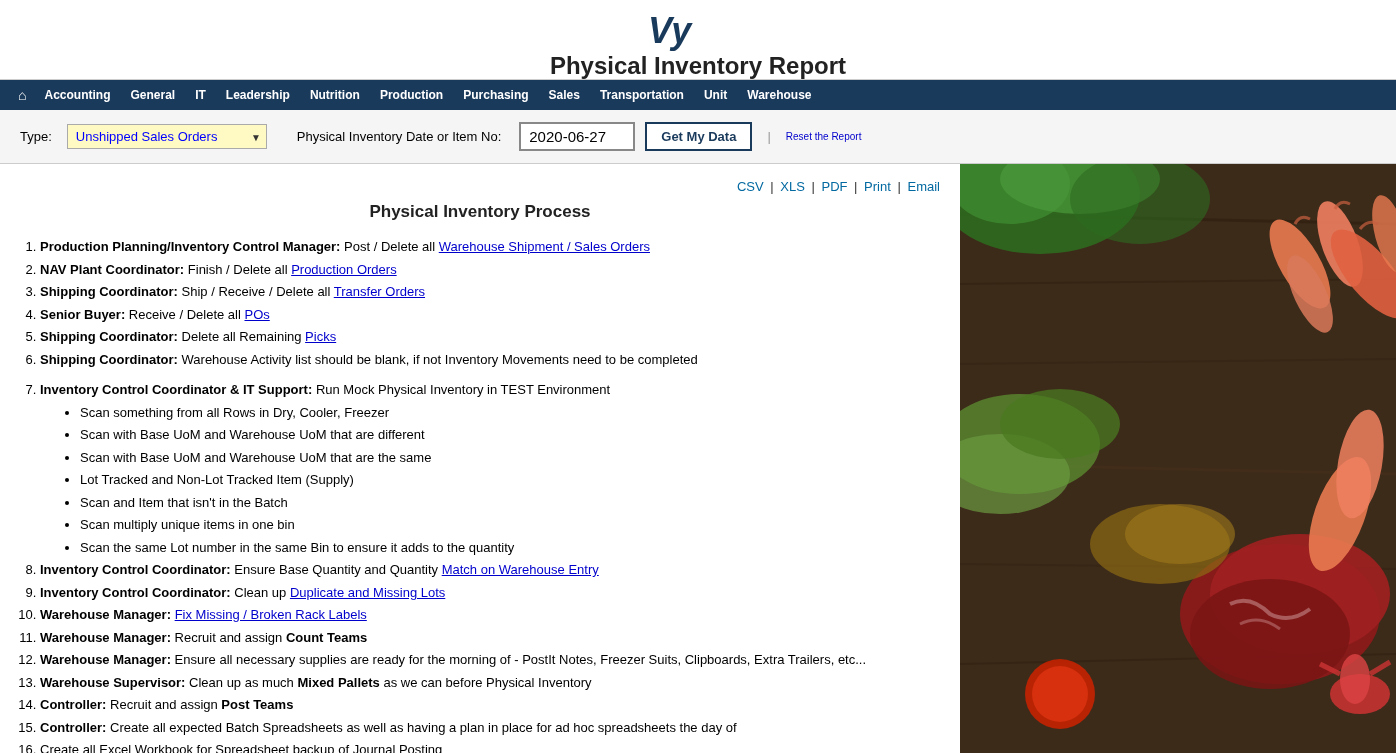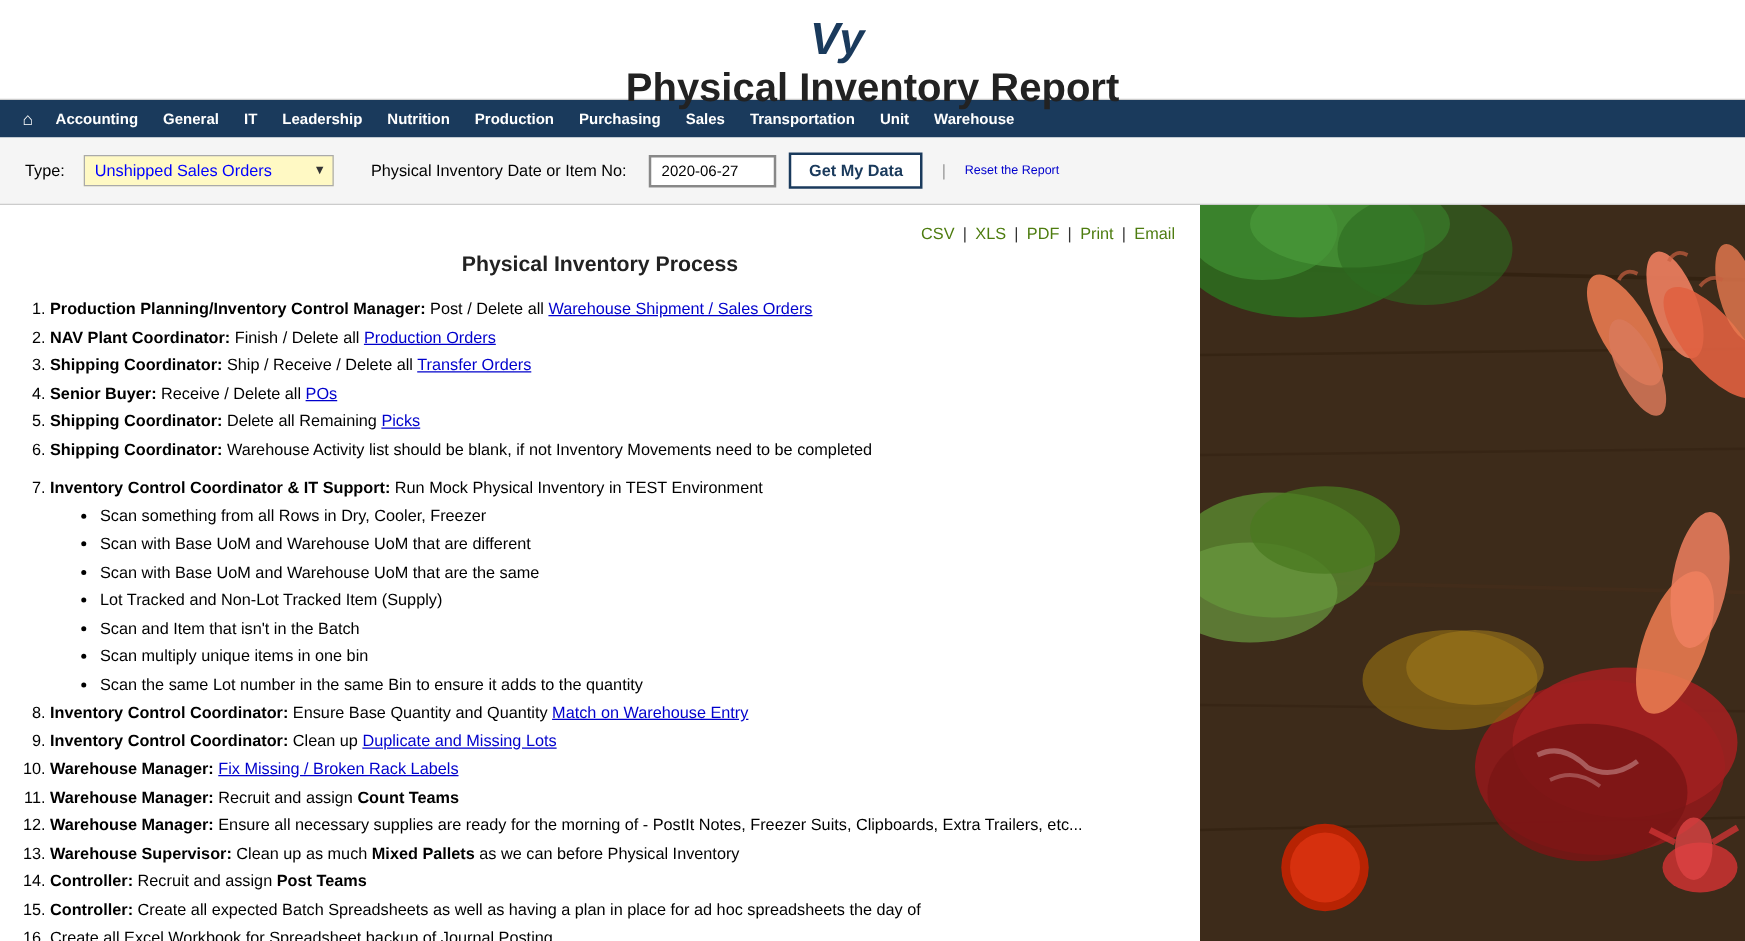--- a/index.html
+++ b/index.html
@@ -19,21 +19,21 @@
       font-size: 36px;
       font-weight: 900;
       color: #1a3a5c;
       font-style: italic;
       margin-right: 40px;
       min-width: 60px;
     }
     .page-title {
       flex: 1;
       text-align: center;
-      font-size: 32px;
+      font-size: 24px;
       font-weight: bold;
       color: #222;
     }
 
     
     .nav {
       background: #1a3a5c;
       display: flex;
       align-items: center;
       padding: 0 10px;
@@ -88,23 +88,23 @@
       top: 50%;
       transform: translateY(-50%);
       font-size: 10px;
       pointer-events: none;
       color: #333;
     }
     .date-label { font-size: 13px; margin-left: 20px; margin-right: 8px; }
     .date-input {
       border: 2px solid #888;
       padding: 4px 8px;
-      font-size: 12px;
+      font-size: 15px;
       background: #fff;
-      width: 102px;
+      width: 116px;
     }
     .get-data-btn {
       background: #fff;
       border: 2px solid #1a3a5c;
       padding: 5px 14px;
       font-size: 13px;
       font-weight: bold;
       cursor: pointer;
       color: #1a3a5c;
     }
@@ -128,21 +128,21 @@
       overflow: hidden;
     }
 
     
     .export-links {
       text-align: right;
       padding: 5px 0 8px 0;
       font-size: 13px;
     }
     .export-links a {
-      color: #4d7c0f;
+      color: #0369a1;
       text-decoration: none;
       cursor: pointer;
     }
     .export-sep { color: #333; margin: 0 3px; }
 
     
     .section-title {
       text-align: center;
       font-size: 17px;
       font-weight: bold;

